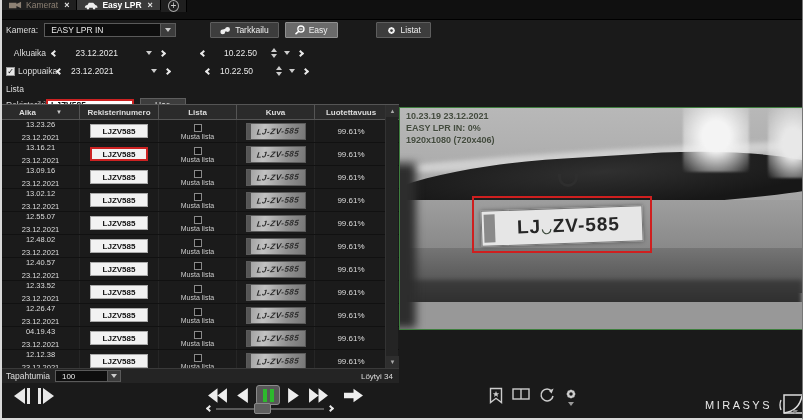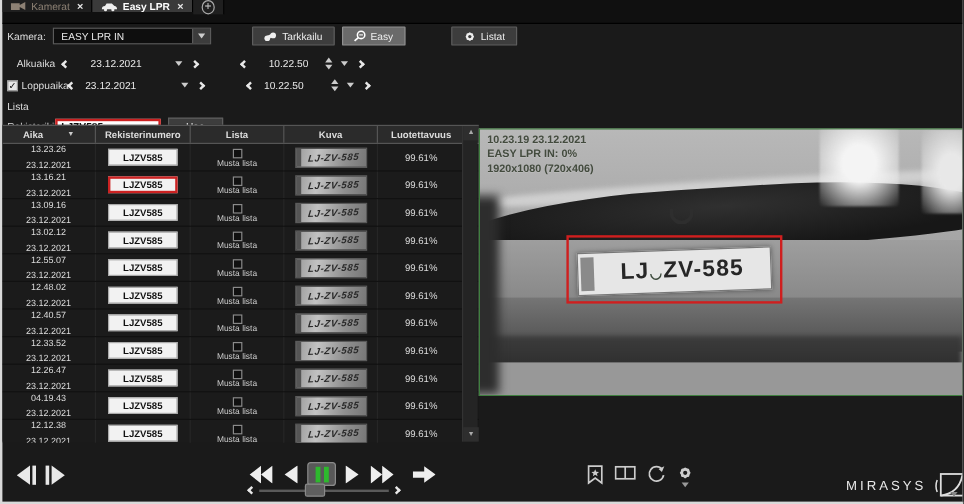--- a/index.html
+++ b/index.html
@@ -450,20 +450,30 @@
       <div class="c c-conf">99.61%</div>
     </div>
       </div>
   </div>
 
   <div id="vscroll" class="abs">
     <span class="sarr" style="top:0;">▲</span>
     <span class="sarr" style="bottom:0;">▼</span>
   </div>
 
+  <div id="statusbar" class="abs">
+    <span class="lbl" style="padding-left:4px;">Tapahtumia</span>
+    <div class="select" style="width:66px;margin-left:5px;height:12px;">
+      <span class="val" style="flex:1;font-size:8px;">100</span>
+      <span class="dd" style="width:13px;">
+          <span class="caret"></span>
+        </span>
+    </div>
+    <span id="found">Löytyi 34</span>
+  </div>
 
   <div id="video" class="abs">
     <div class="v-top"></div>
     <div class="v-glass2"></div>
     <div class="v-glass"></div>
     <div class="v-body"></div>
     <div class="v-emblem"></div>
     <div class="v-bumper"></div>
     <div class="v-shadow"></div>
     <div class="v-road"></div>

